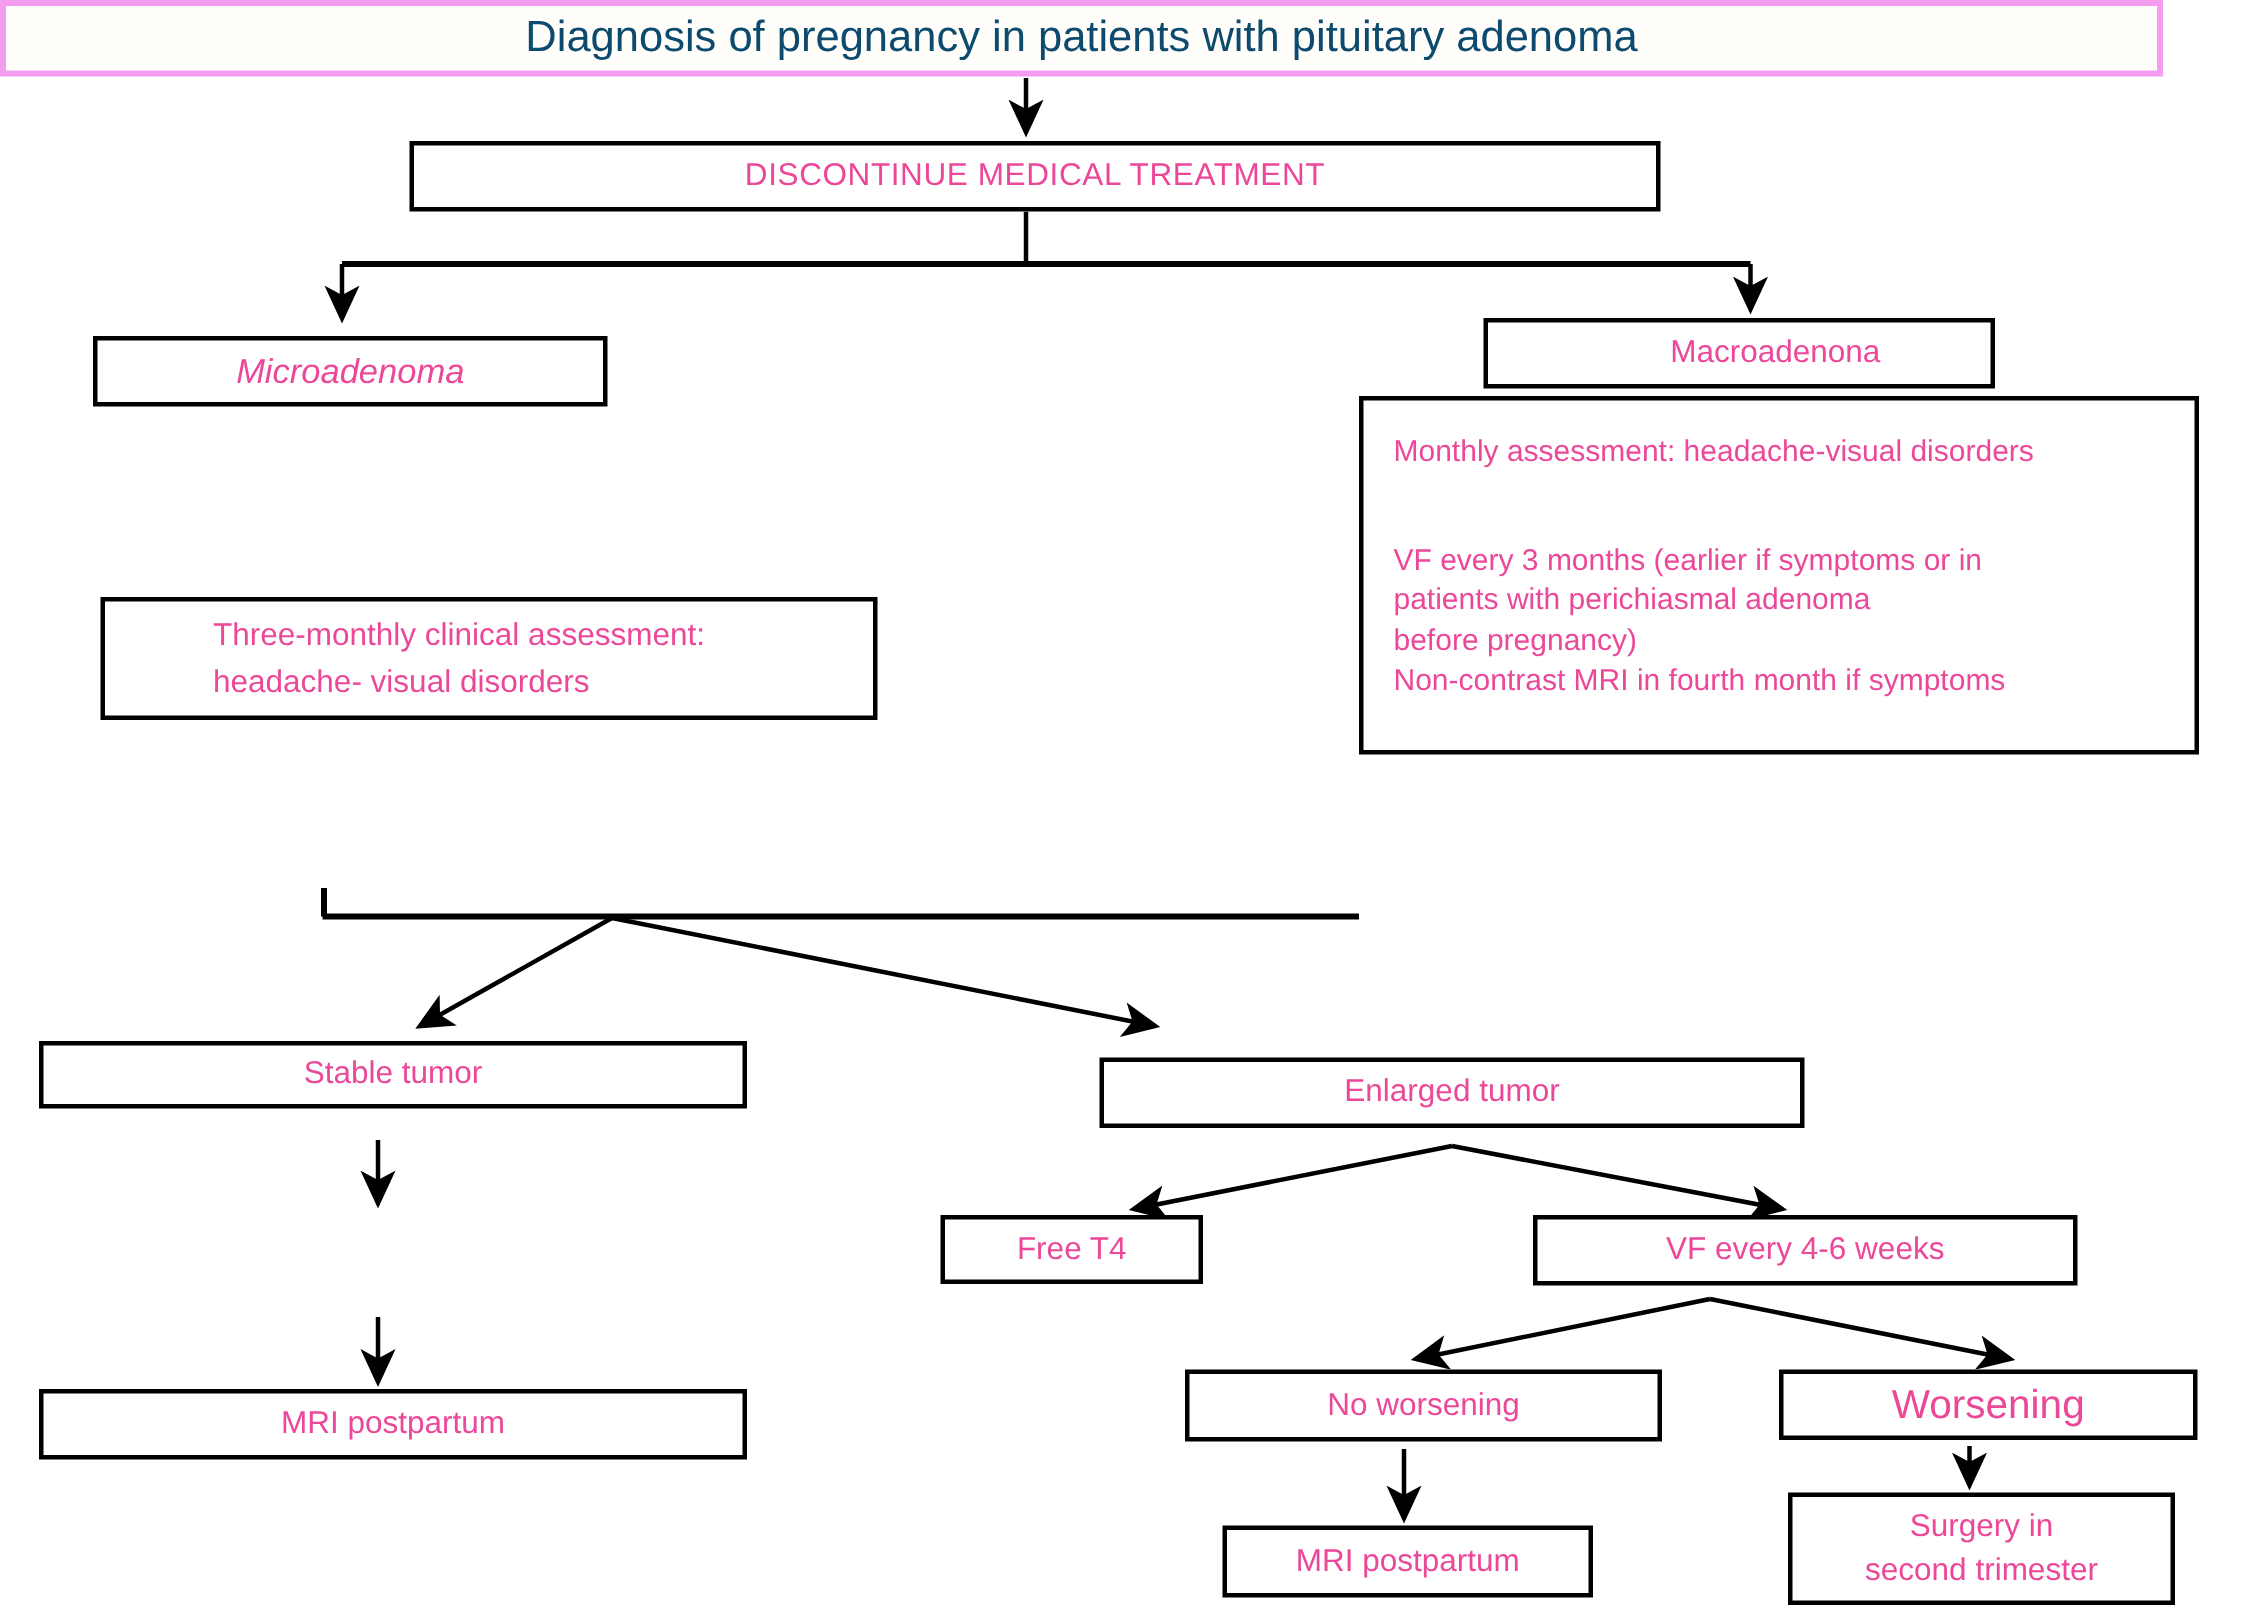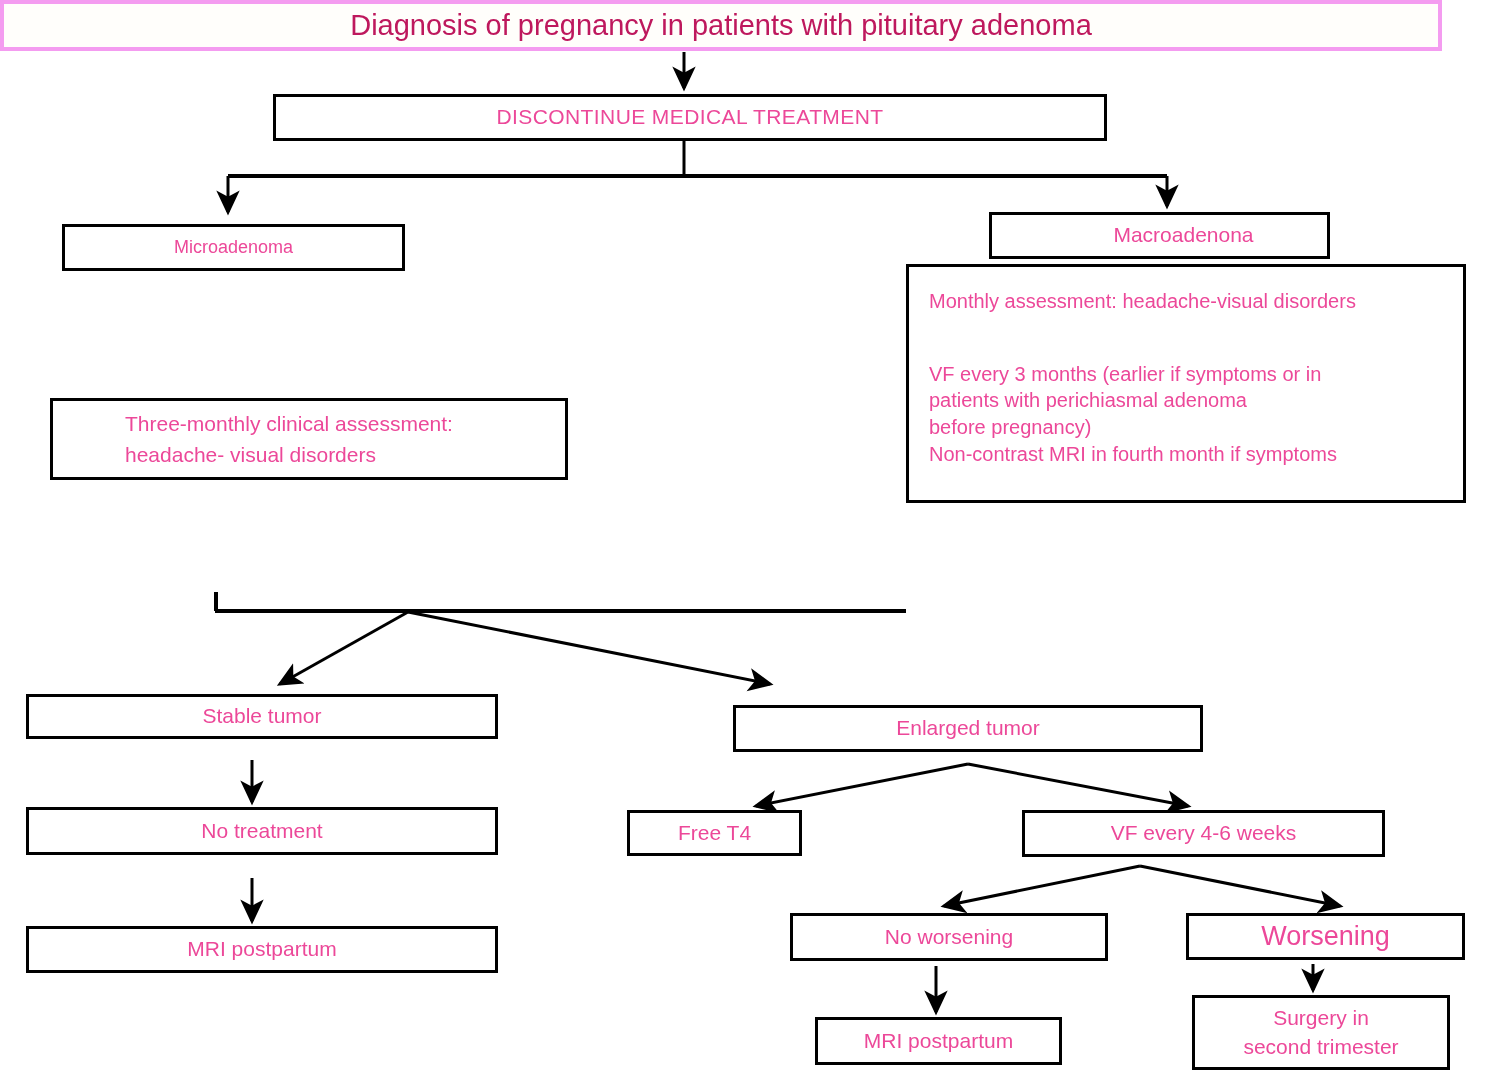--- a/index.html
+++ b/index.html
@@ -37,21 +37,21 @@
   }
   .title-node {
     position: absolute;
     box-sizing: border-box;
     border: 4px solid #f49cf0;
     background: #fffefb;
     display: flex;
     align-items: center;
     justify-content: center;
     text-align: right;
-    color: #be185d;
+    color: #0c4a6e;
   }
   svg.edges {
     position: absolute;
     left: 0;
     top: 0;
     width: 1503px;
     height: 1072px;
     pointer-events: none;
   }
   .pre {
@@ -92,38 +92,37 @@
     <line x1="1140" y1="866" x2="1340" y2="906" stroke="#000" stroke-width="3" marker-end="url(#arrowhead)"></line>
 
     <line x1="936" y1="966" x2="936" y2="1012" stroke="#000" stroke-width="3" marker-end="url(#arrowhead)"></line>
     <line x1="1313" y1="964" x2="1313" y2="990" stroke="#000" stroke-width="3" marker-end="url(#arrowhead)"></line>
   </svg>
 
   <div class="title-node" style="left:0px; top:0px; width:1442px; height:51px; font-size:29px;">Diagnosis of pregnancy in patients with pituitary adenoma</div>
 
   <div class="node" style="left:273px; top:94px; width:834px; height:47px; font-size:21px; letter-spacing:0.4px;">DISCONTINUE MEDICAL TREATMENT</div>
 
-  <div class="node" style="left:62px; top:224px; width:343px; height:47px; font-size:18px;">Microadenoma</div>
+  <div class="node" style="left:62px; top:224px; width:343px; height:47px; font-size:23px;font-style:italic;">Microadenoma</div>
 
   <div class="node" style="left:989px; top:212px; width:341px; height:47px; font-size:21px;padding-left:48px;">Macroadenona</div>
 
   <div class="node left-align top-align" style="left:906px; top:264px; width:560px; height:239px; font-size:20px; padding:22px 0 0 20px; display:block;">
     <div style="margin-bottom:46px;">Monthly assessment: headache-visual disorders</div>
     <div class="pre" style="margin-bottom:2px; line-height:1.33;">VF every 3 months (earlier if symptoms or in
 patients with perichiasmal adenoma
 before pregnancy)</div>
     <div>Non-contrast MRI in fourth month if symptoms</div>
   </div>
 
-  <div class="node left-align pre" style="left:50px; top:398px; width:518px; height:82px; font-size:21px; padding-left:72px; line-height:1.5;">Three-monthly clinical assessment:
+  <div class="node left-align pre" style="left:67px; top:398px; width:518px; height:82px; font-size:21px; padding-left:72px; line-height:1.5;">Three-monthly clinical assessment:
 headache- visual disorders</div>
 
   <div class="node" style="left:26px; top:694px; width:472px; height:45px; font-size:21px;">Stable tumor</div>
 
-  <div class="node" style="left:26px; top:807px; width:472px; height:48px; font-size:21px;">No treatment</div>
 
   <div class="node" style="left:26px; top:926px; width:472px; height:47px; font-size:21px;">MRI postpartum</div>
 
   <div class="node" style="left:733px; top:705px; width:470px; height:47px; font-size:21px;">Enlarged tumor</div>
 
   <div class="node" style="left:627px; top:810px; width:175px; height:46px; font-size:21px;">Free T4</div>
 
   <div class="node" style="left:1022px; top:810px; width:363px; height:47px; font-size:21px;">VF every 4-6 weeks</div>
 
   <div class="node" style="left:790px; top:913px; width:318px; height:48px; font-size:21px;">No worsening</div>

